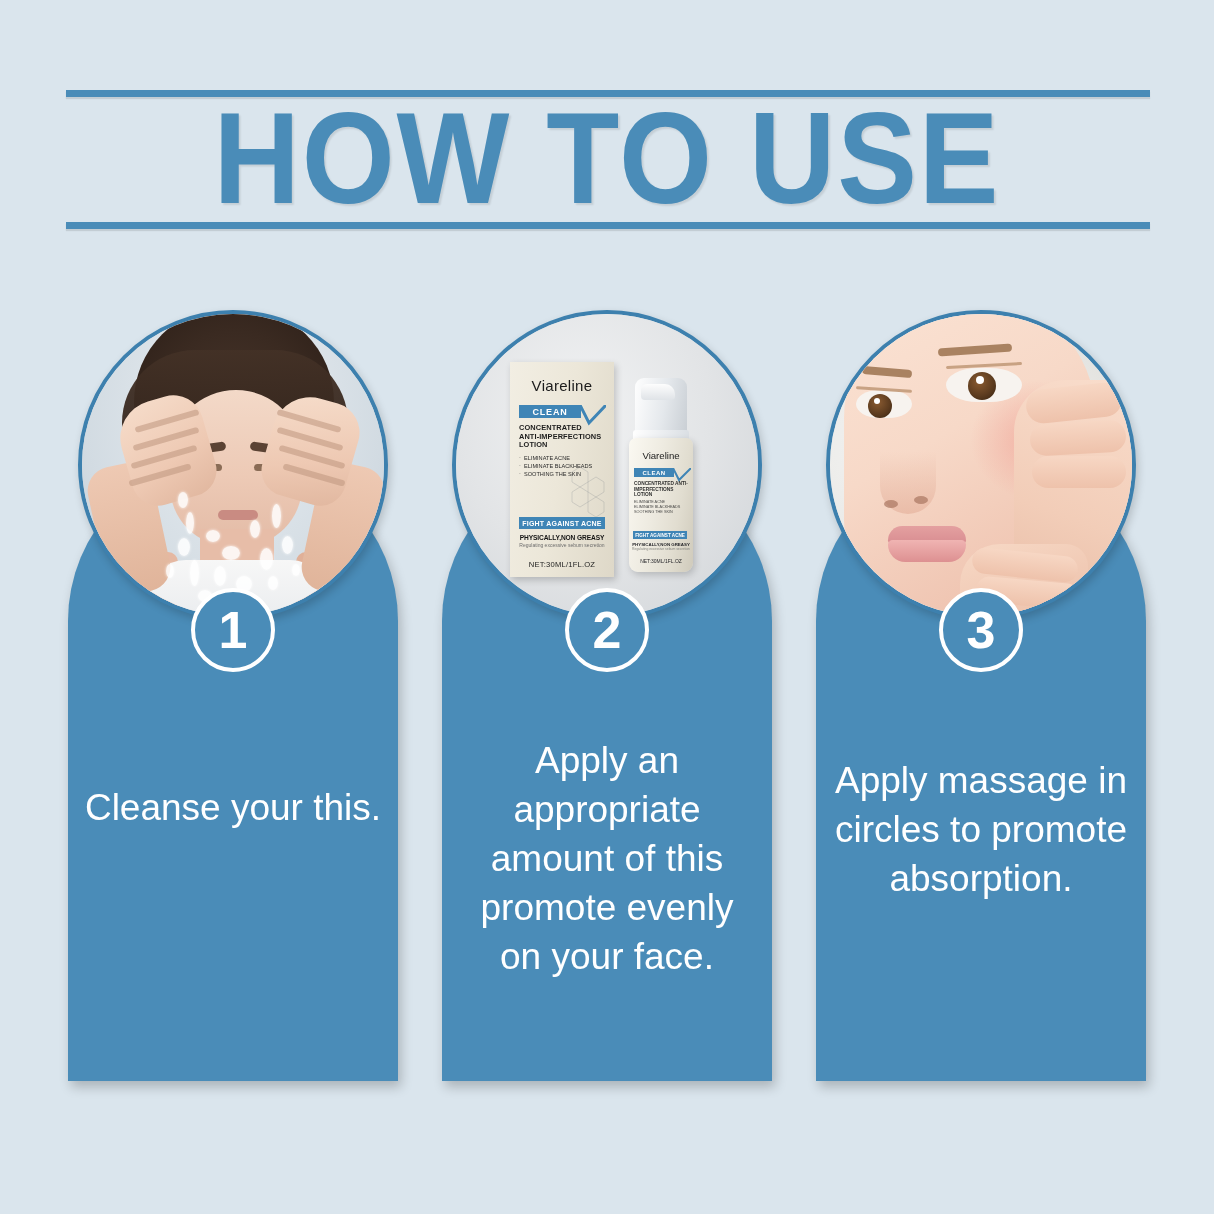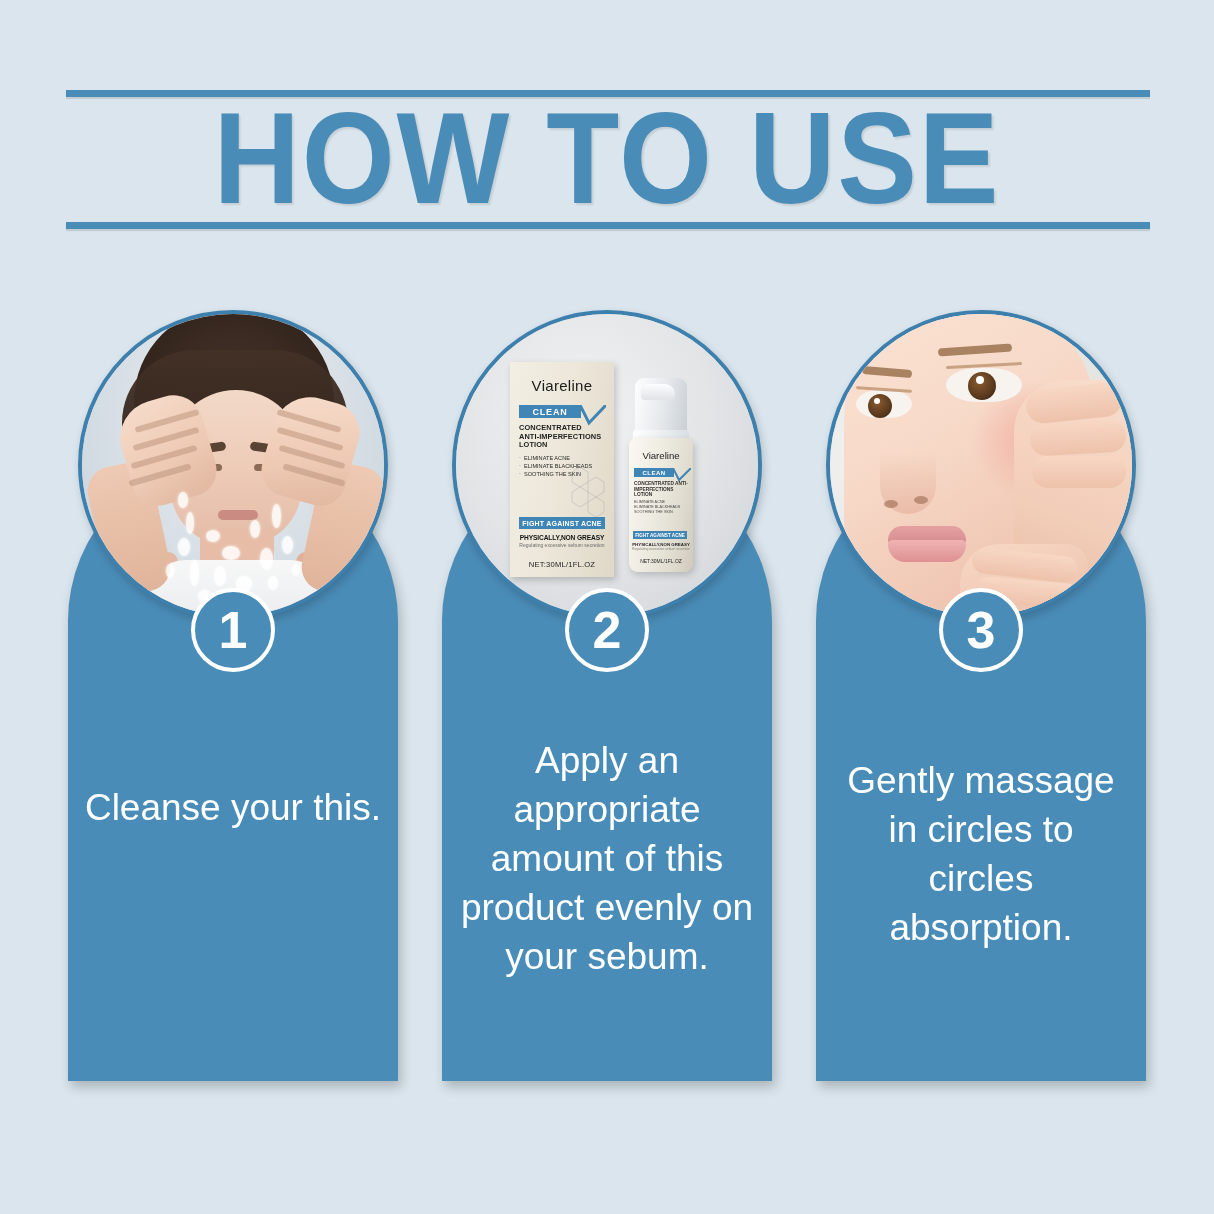--- a/index.html
+++ b/index.html
@@ -345,21 +345,21 @@
             <div class="fight">FIGHT AGAINST ACNE</div>
             <div class="ng">PHYSICALLY,NON GREASY</div>
             <div class="reg">Regulating excessive sebum secretion</div>
             <div class="net">NET:30ML/1FL.OZ</div>
           </div>
         </div>
       </div>
     </div>
 
     <div class="badge">2</div>
-    <div class="caption">Apply an appropriate amount of this product evenly on your sebum.</div>
+    <div class="caption">Apply an appropriate amount of this promote evenly on your face.</div>
   </div>
 
   <div class="step s3">
     <div class="panel"></div>
 
     <div class="photo">
       <div class="photo-inner">
         <div class="ph3-bg"></div>
         <div class="ph3-face"></div>
         <div class="ph3-blush"></div>
@@ -382,16 +382,16 @@
         <div class="ph3-lid" style="left:116px;top:50px;width:76px;transform:rotate(-3deg);"></div>
         <div class="ph3-nose"></div>
         <div class="ph3-nostril" style="left:54px;top:186px;"></div>
         <div class="ph3-nostril" style="left:84px;top:182px;"></div>
         <div class="ph3-lip-u"></div>
         <div class="ph3-lip-l"></div>
       </div>
     </div>
 
     <div class="badge">3</div>
-    <div class="caption">Gently massage in circles to circles absorption.</div>
+    <div class="caption">Apply massage in circles to promote absorption.</div>
   </div>
 
 </div>
 
 </body></html>

